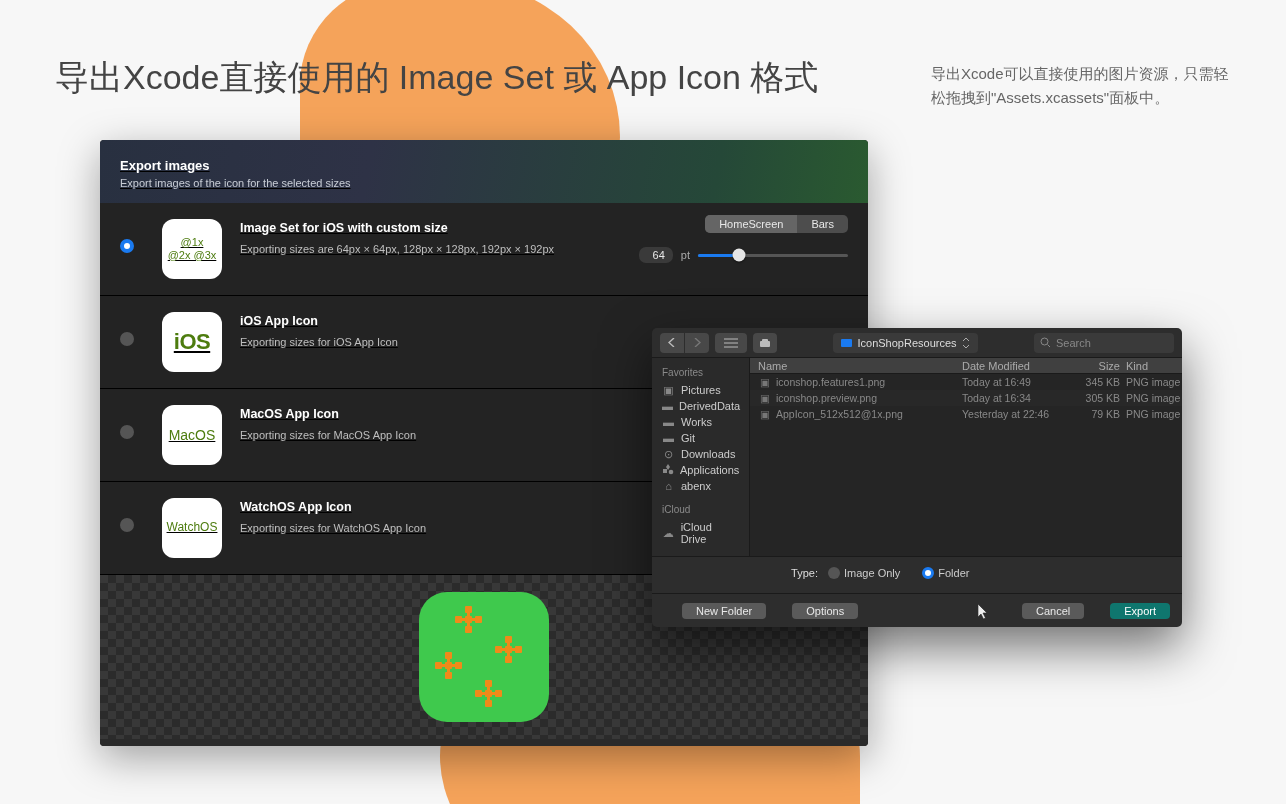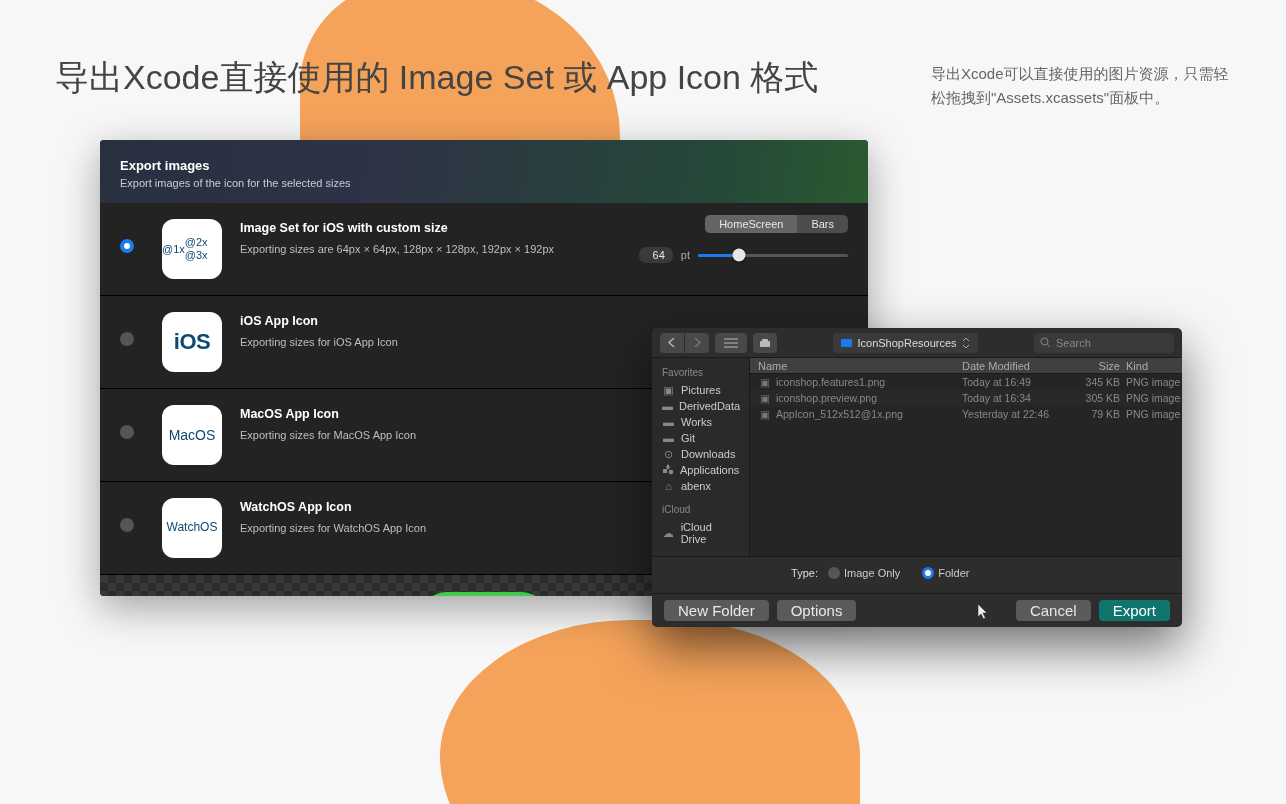--- a/index.html
+++ b/index.html
@@ -7,29 +7,29 @@
 
 
 .blob { position: absolute; background: radial-gradient(ellipse 200px 300px at center, #f5a35a, #f5a35a); border-radius: 50%; z-index: 0; }
 .blob1 { width: 320px; height: 300px; left: 300px; top: -20px; border-radius: 40% 60% 55% 45%; }
 .blob2 { width: 420px; height: 300px; left: 440px; top: 620px; border-radius: 50% 50% 40% 60%; }
 
 .page-title { position: absolute; left: 55px; top: 55px; font-size: 34px; color: #444; font-weight: 400; z-index: 1; }
 .page-desc { position: absolute; right: 55px; top: 62px; width: 300px; font-size: 15px; color: #666; line-height: 1.6; z-index: 1; }
 
 
-.export-win { position: absolute; left: 100px; top: 140px; width: 768px; height: 456px; background: #1e1e1e; border-radius: 4px; overflow: hidden; box-shadow: 0 12px 40px rgba(0,0,0,.35); z-index: 2; }
+.export-win { position: absolute; left: 100px; top: 140px; width: 768px; height: 606px; background: #1e1e1e; border-radius: 4px; overflow: hidden; box-shadow: 0 12px 40px rgba(0,0,0,.35); z-index: 2; text-decoration: underline; }
 .export-header { padding: 18px 20px 14px; background: linear-gradient(100deg, #283040 0%, #2e3246 35%, #254838 80%, #2a5a30 100%); }
 .export-header h2 { color: #fff; font-size: 13px; font-weight: 600; margin-bottom: 4px; }
 .export-header p { color: #c8cdd6; font-size: 11px; }
 
 .option-row { display: flex; align-items: flex-start; padding: 16px 20px; border-bottom: 1px solid #000; background: #232323; position: relative; }
 .option-row .radio { width: 14px; height: 14px; border-radius: 50%; background: #555; margin-top: 20px; margin-right: 28px; flex-shrink: 0; }
 .option-row .radio.sel { background: #fff; border: 4px solid #1a7af0; }
-.option-row .thumb { width: 60px; height: 60px; background: #fff; border-radius: 12px; display: flex; flex-direction: row; align-items: center; justify-content: center; font-size: 12px; color: #0c4a6e; flex-shrink: 0; margin-right: 18px; line-height: 1.15; font-weight: 500; }
+.option-row .thumb { width: 60px; height: 60px; background: #fff; border-radius: 12px; display: flex; flex-direction: column; align-items: center; justify-content: center; font-size: 12px; color: #4d7c0f; flex-shrink: 0; margin-right: 18px; line-height: 1.15; font-weight: 500; }
 .option-row .thumb .l1 { font-size: 11px; }
 .option-row .thumb .l2 { font-size: 11px; }
 .option-row .thumb.ios { font-size: 22px; font-weight: 600; letter-spacing: -0.5px; }
 .option-row .body { flex: 1; padding-top: 2px; }
 .option-row .body h3 { color: #fff; font-size: 12.5px; font-weight: 600; margin-bottom: 8px; }
 .option-row .body p { color: #bfbfbf; font-size: 11px; }
 
 .seg { position: absolute; right: 20px; top: 12px; display: flex; background: #4d4d4d; border-radius: 5px; overflow: hidden; font-size: 11px; color: #e8e8e8; }
 .seg div { padding: 3px 14px; cursor: pointer; }
 .seg div.act { background: #656565; }
@@ -88,21 +88,21 @@
 
 .save-fields { padding: 10px 16px 6px; border-top: 1px solid #1a1a1a; }
 .field-row { display: flex; align-items: center; margin-bottom: 8px; gap: 10px; }
 .field-row .lbl { width: 150px; text-align: right; color: #ddd; }
 .field-row input[type=text] { background: #242424; border: 1px solid #424242; color: #ddd; padding: 2px 6px; width: 130px; border-radius: 0; font-size: 11px; }
 .radio-sm { display: inline-flex; align-items: flex-end; gap: 4px; margin-right: 12px; }
 .radio-sm .dot { width: 12px; height: 12px; border-radius: 50%; background: #555; }
 .radio-sm.sel .dot { background: #fff; border: 3px solid #1a7af0; }
 
 .save-footer { height: 34px; border-top: 1px solid #1a1a1a; display: flex; align-items: center; padding: 0 12px; gap: 8px; }
-.save-footer .btn-sm { font-size: 15px; padding: 2px 14px; border-radius: 4px; border: none; background: #5a5a5a; color: #e8e8e8; cursor: pointer; }
+.save-footer .btn-sm { font-size: 11px; padding: 2px 14px; border-radius: 4px; border: none; background: #5a5a5a; color: #e8e8e8; cursor: pointer; margin-left: 18px; }
 .save-footer .btn-sm.primary { background: #0f766e; color: #fff; }
 .save-footer .spacer { flex: 1; }
 
 .cursor { position: absolute; left: 978px; top: 604px; z-index: 10; color:#eee; font-size: 14px;}
 
 svg { display: block; }
 </style>
 </head>
 <body>
 

